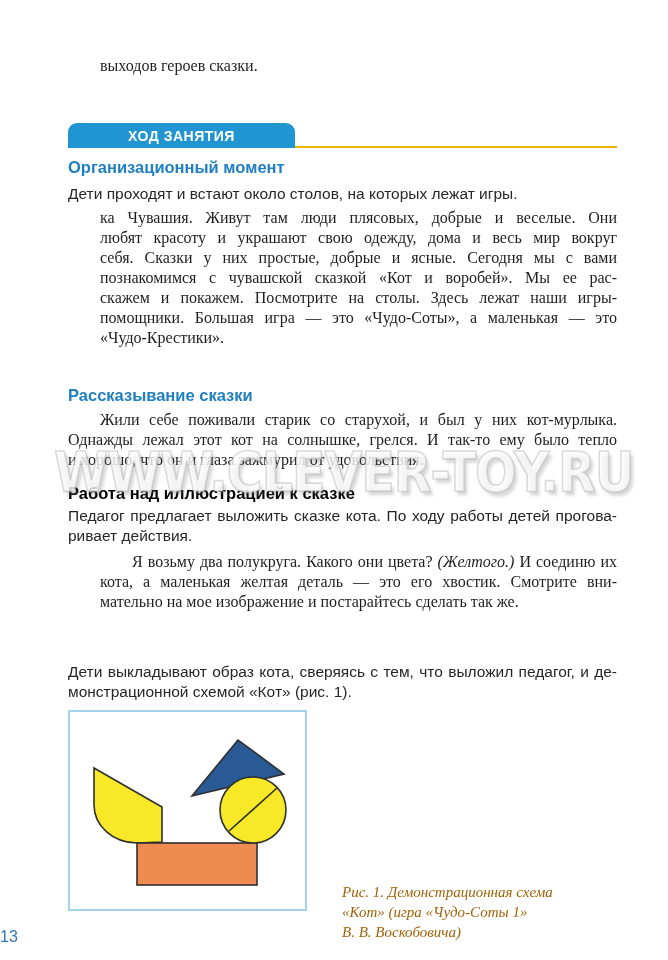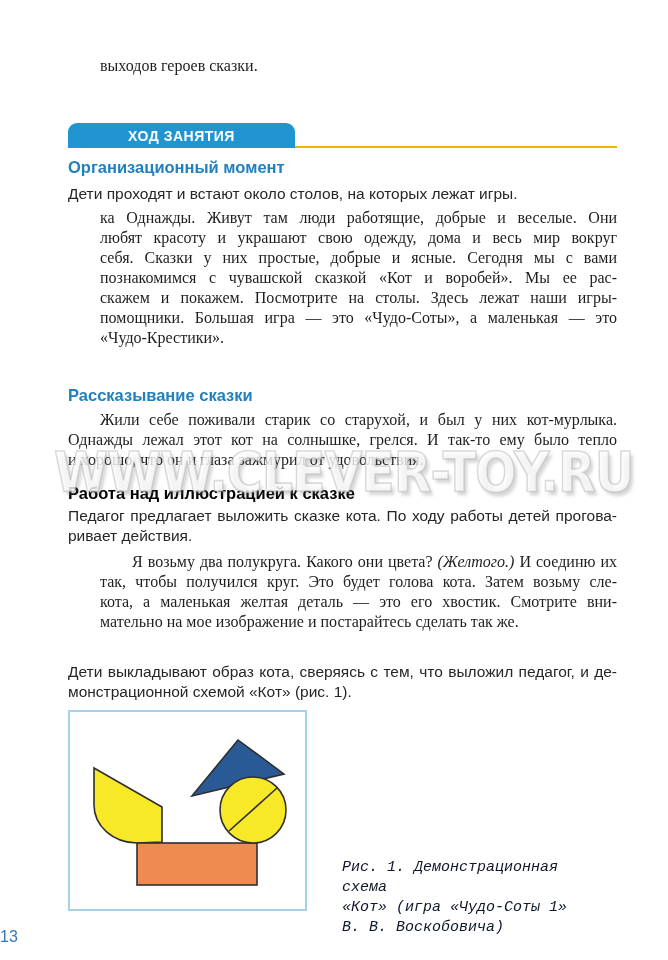--- a/index.html
+++ b/index.html
@@ -37,23 +37,23 @@
     -webkit-text-stroke:1.5px rgba(175,175,175,0.45);
     text-shadow:3px 4px 3px rgba(110,110,110,0.28);
     letter-spacing:-1px;white-space:nowrap;transform:scaleY(1.12);
   }
   
   .figure-box{
     left:68px;top:710px;width:235px;height:197px;
     border:2px solid #a3d2ea;background:#ffffff;
   }
   .caption{
-    left:342px;top:858px;width:260px;
-    font-family:Liberation Mono, monospace;font-style:italic;
-    font-size:15px;line-height:20px;color:#0f172a;
+    left:342px;top:882px;width:260px;
+    font-family:Liberation Serif, serif;font-style:italic;
+    font-size:15px;line-height:20px;color:#a16207;
   }
   
   .pagenum{
     left:0;top:928px;width:668px;
     font-family:"Liberation Sans", sans-serif;font-size:16px;color:#3577b5;
   }
 </style>
 </head>
 <body>
 
@@ -64,21 +64,21 @@
 <div class="abs banner">
   <div class="tab">
     <span>ХОД ЗАНЯТИЯ</span>
   </div>
 </div>
 
 <div class="abs h-blue" style="left:68px;top:158px;">Организационный момент</div>
 <div class="abs sans" style="left:68px;top:184px;width:549px;">Дети проходят и встают около столов, на которых лежат игры.</div>
 
 <div class="abs serif" style="left:100px;top:208px;width:517px;">
-  <div class="line jl">ка Однажды. Живут там люди работящие, добрые и веселые. Они</div>
+  <div class="line jl">ка Чувашия. Живут там люди плясовых, добрые и веселые. Они</div>
   <div class="line jl">любят красоту и украшают свою одежду, дома и весь мир вокруг</div>
   <div class="line jl">себя. Сказки у них простые, добрые и ясные. Сегодня мы с вами</div>
   <div class="line jl">познакомимся с чувашской сказкой «Кот и воробей». Мы ее рас-</div>
   <div class="line jl">скажем и покажем. Посмотрите на столы. Здесь лежат наши игры-</div>
   <div class="line jl">помощники. Большая игра — это «Чудо-Соты», а маленькая — это</div>
   <div class="line">«Чудо-Крестики».</div>
 </div>
 
 <div class="abs h-blue" style="left:68px;top:386px;">Рассказывание сказки</div>
 <div class="abs serif" style="left:68px;top:410px;width:549px;">
@@ -88,21 +88,20 @@
 </div>
 
 <div class="abs h-black" style="left:68px;top:484px;">Работа над иллюстрацией к сказке</div>
 <div class="abs sans" style="left:68px;top:506px;width:549px;">
   <div class="line jl">Педагог предлагает выложить сказке кота. По ходу работы детей прогова-</div>
   <div class="line">ривает действия.</div>
 </div>
 
 <div class="abs serif" style="left:100px;top:552px;width:517px;">
   <div class="line jl indent"><span>Я возьму два полукруга. Какого они цвета? </span><i>(Желтого.)</i><span> И соединю их</span></div>
-  <div class="line jl">так, чтобы получился круг. Это будет голова кота. Затем возьму сле-</div>
   <div class="line jl">кота, а маленькая желтая деталь — это его хвостик. Смотрите вни-</div>
   <div class="line">мательно на мое изображение и постарайтесь сделать так же.</div>
 </div>
 
 <div class="abs sans" style="left:68px;top:662px;width:549px;">
   <div class="line jl">Дети выкладывают образ кота, сверяясь с тем, что выложил педагог, и де-</div>
   <div class="line">монстрационной схемой «Кот» (рис. 1).</div>
 </div>
 
 <div class="abs watermark">WWW.CLEVER-TOY.RU</div>

